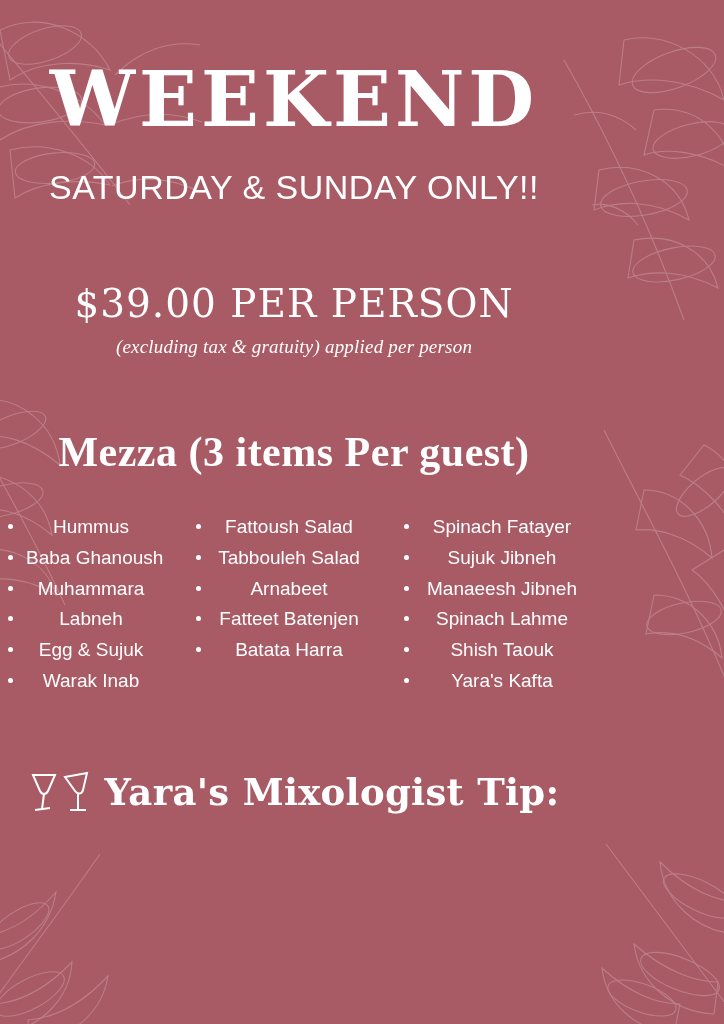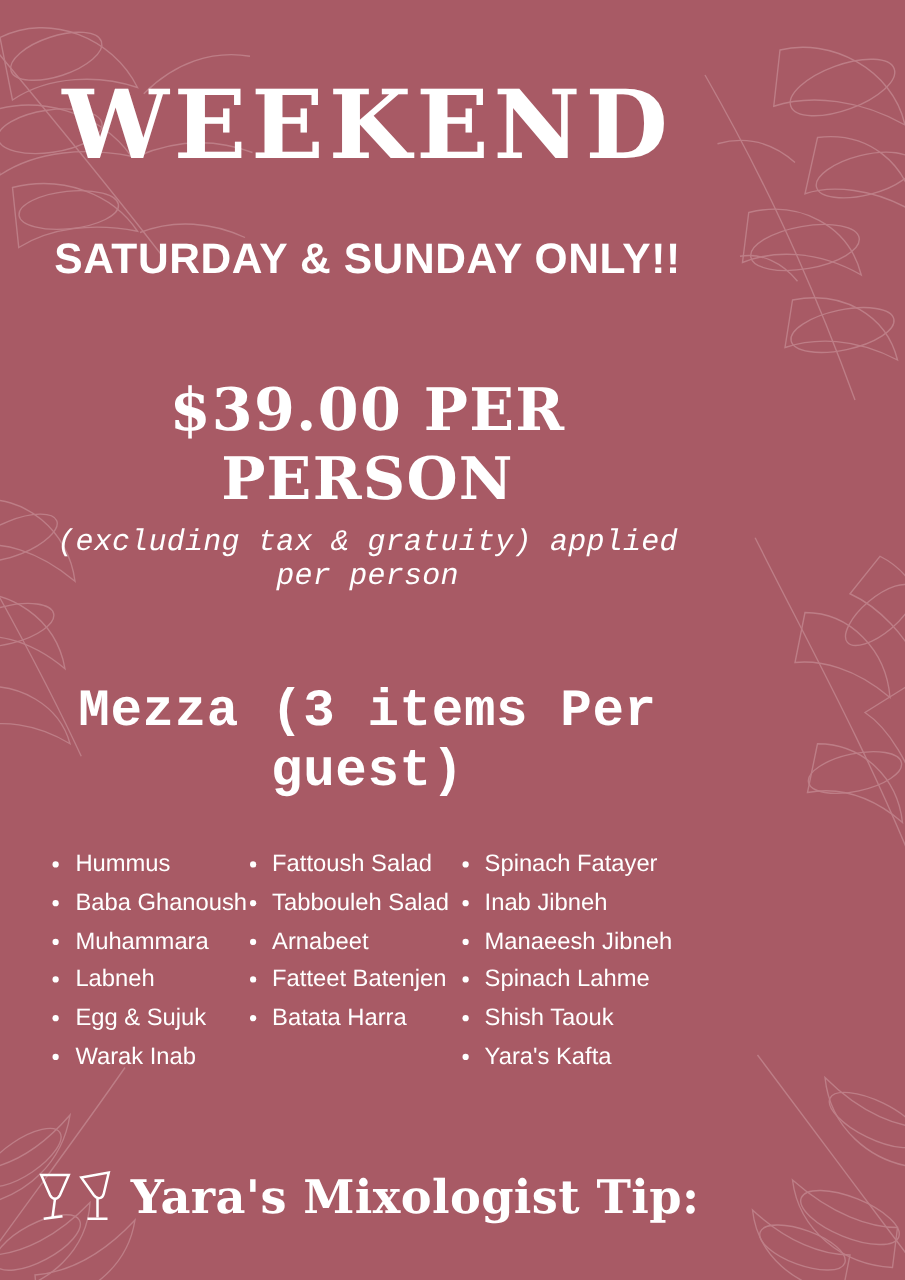--- a/index.html
+++ b/index.html
@@ -56,56 +56,57 @@
     letter-spacing: 4px;
   }
   #title-line-2 {
     font-size: 70px;
     padding-top: 8px;
     letter-spacing: 2px;
   }
 
   #subtitle {
     font-size: 34px;
-    font-weight: 700;
+    font-weight: 400;
     letter-spacing: 0.5px;
-    margin-top: 52px;
+    margin-top: 32px;
     font-family: "Liberation Sans", sans-serif;
   }
 
   
   #price-line {
     font-family: "DejaVu Serif", serif;
-    font-size: 47px;
-    font-weight: 700;
+    font-size: 39px;
+    font-weight: 400;
     margin-top: 74px;
     letter-spacing: 1px;
   }
   #price-note {
-    font-family: Liberation Mono, monospace;
-    font-size: 24px;
+    font-family: Liberation Serif, serif;
+    font-size: 19px;
     font-style: italic;
     margin-top: 10px;
     letter-spacing: 0.2px;
   }
 
   
   #mezza-heading {
-    font-family: Liberation Mono, monospace;
+    font-family: Liberation Serif, serif;
     font-size: 42px;
     font-weight: 700;
     margin-top: 70px;
     letter-spacing: 0.5px;
   }
 
   .mezza-columns {
     display: flex;
     justify-content: center;
+    gap: 38px;
     margin-top: 36px;
-    text-align: left;
+    text-align: center;
   }
   .mezza-col {
     list-style: none;
     margin: 0;
     padding: 0;
   }
   .mezza-col li {
     font-size: 19px;
     line-height: 1.62;
     position: relative;
@@ -232,21 +233,21 @@
     </ul>
     <ul class="mezza-col" id="mezza-col-2">
       <li>Fattoush Salad</li>
       <li>Tabbouleh Salad</li>
       <li>Arnabeet</li>
       <li>Fatteet Batenjen</li>
       <li>Batata Harra</li>
     </ul>
     <ul class="mezza-col" id="mezza-col-3">
       <li>Spinach Fatayer</li>
-      <li>Inab Jibneh</li>
+      <li>Sujuk Jibneh</li>
       <li>Manaeesh Jibneh</li>
       <li>Spinach Lahme</li>
       <li>Shish Taouk</li>
       <li>Yara's Kafta</li>
     </ul>
   </div>
 
   <div class="tip-head">
     <svg width="62" height="46" viewBox="0 0 62 46">
       <g fill="none" stroke="#ffffff" stroke-width="2">

